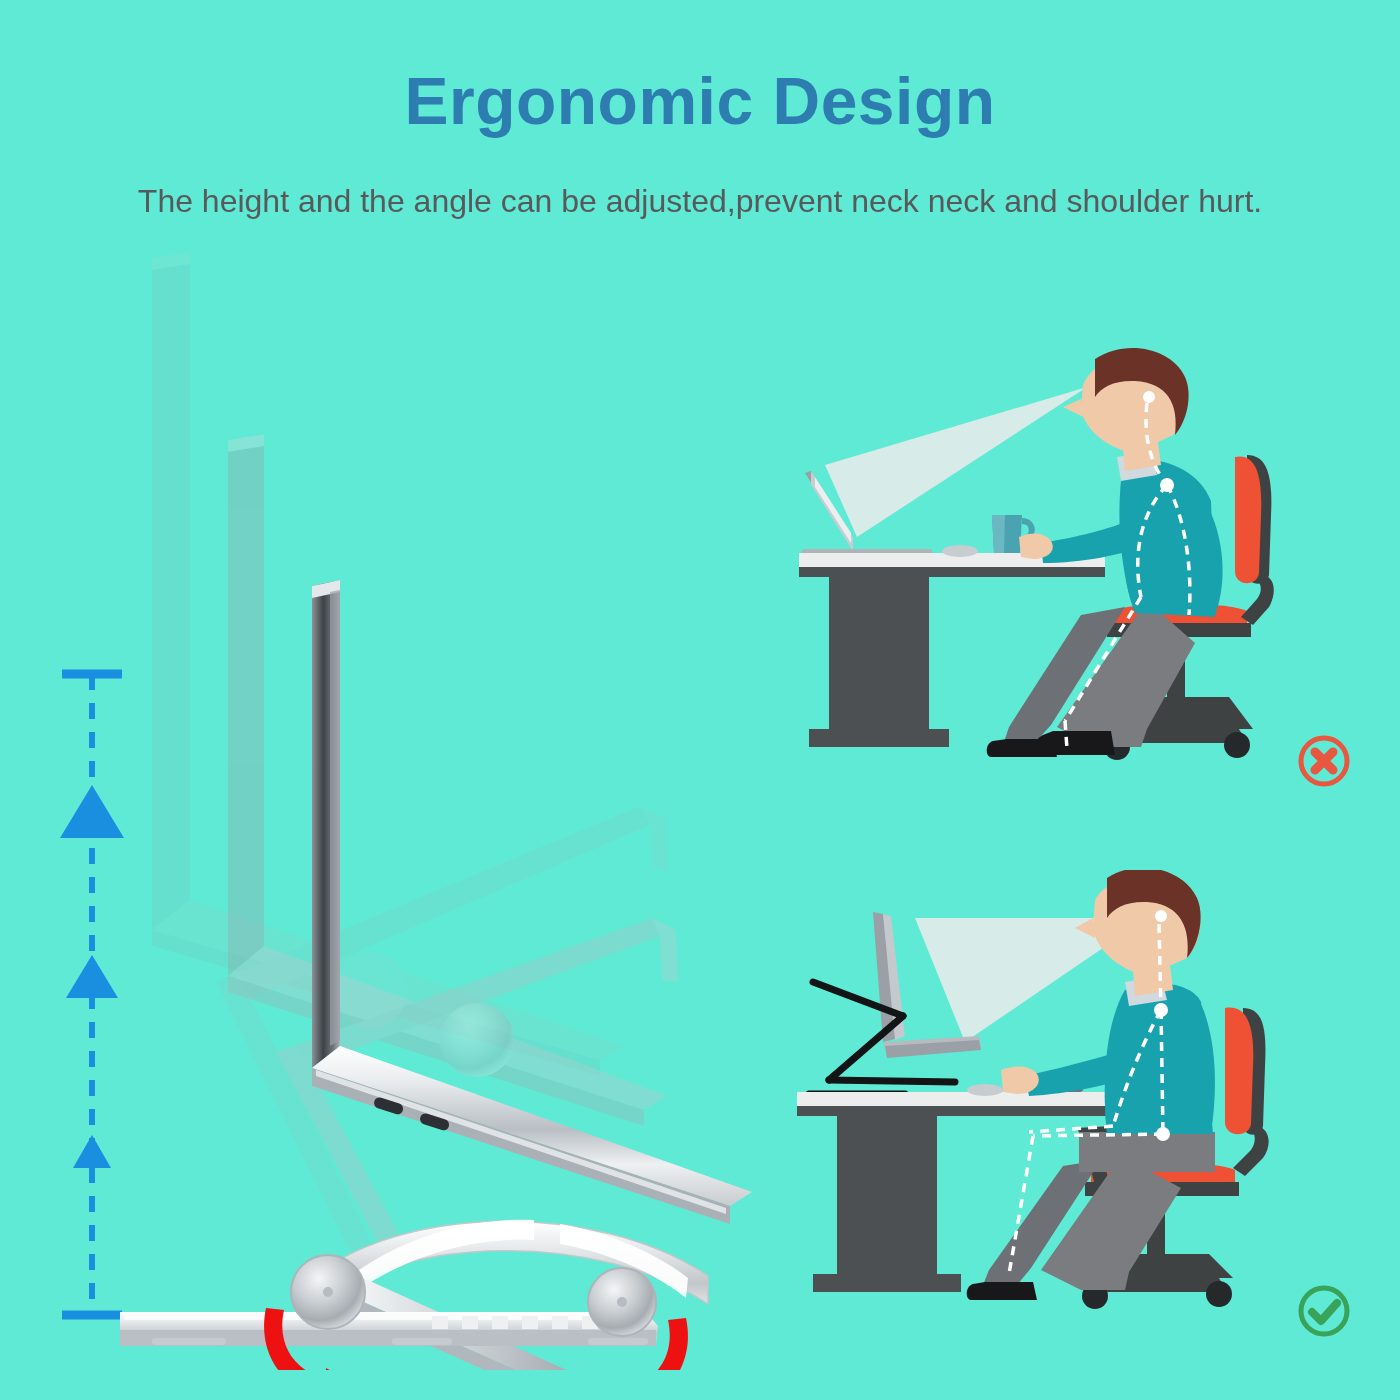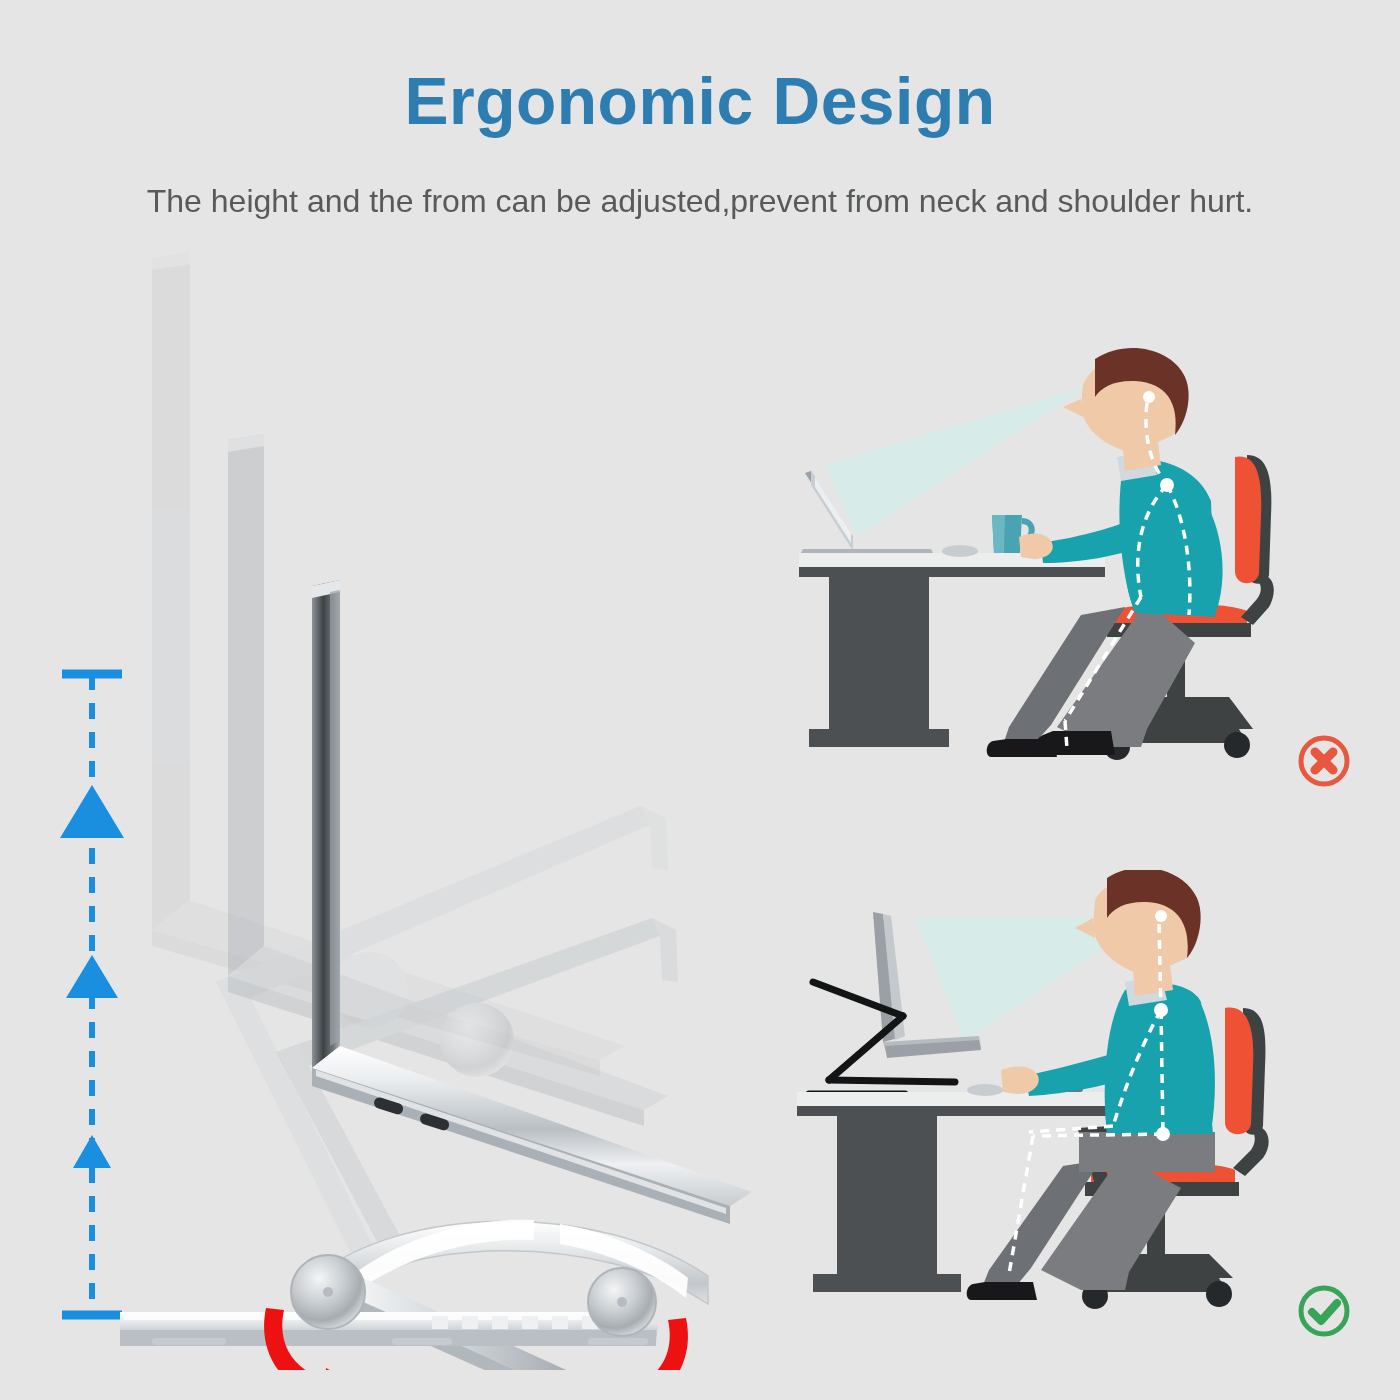--- a/index.html
+++ b/index.html
@@ -1,18 +1,18 @@
 <!DOCTYPE html>
 <html><head>
 <meta charset="utf-8">
 <style>
   html,body{margin:0;padding:0;background:#ffffff;}
   body{width:1400px;height:1400px;overflow:hidden;
        font-family:"Liberation Sans","DejaVu Sans",sans-serif;}
-  #page{position:relative;width:1400px;height:1400px;background:#e5e5e5;}
+  #page{position:relative;width:1400px;height:1400px;background:#5eead4;}
 
   #title{
     position:absolute;left:0;top:68px;width:1400px;text-align:center;
     font-size:66px;font-weight:700;color:#2d7db0;letter-spacing:.5px;
     line-height:1;
   }
   #subtitle{
     position:absolute;left:0;top:182px;width:1400px;text-align:center;
     font-size:32px;font-weight:400;color:#58595b;line-height:1.2;
   }
@@ -31,21 +31,21 @@
   #verdict-bad{left:1296px;top:733px;}
   #verdict-good{left:1296px;top:1283px;}
   .verdict svg{display:block;width:100%;height:100%;}
 </style>
 </head>
 <body>
 
 <div id="page">
 
   <div id="title">Ergonomic Design</div>
-  <div id="subtitle">The height and the from can be adjusted,prevent from neck and shoulder hurt.</div>
+  <div id="subtitle">The height and the angle can be adjusted,prevent neck neck and shoulder hurt.</div>
 
   <div id="product">
     <svg viewBox="0 0 740 1130" xmlns="http://www.w3.org/2000/svg">
       <defs>
         <linearGradient id="alu" x1="0" y1="0" x2="0" y2="1">
           <stop offset="0%" stop-color="#ffffff"></stop>
           <stop offset="22%" stop-color="#e9ecee"></stop>
           <stop offset="52%" stop-color="#b9bfc4"></stop>
           <stop offset="74%" stop-color="#eef0f2"></stop>
           <stop offset="100%" stop-color="#c7ccd0"></stop>

